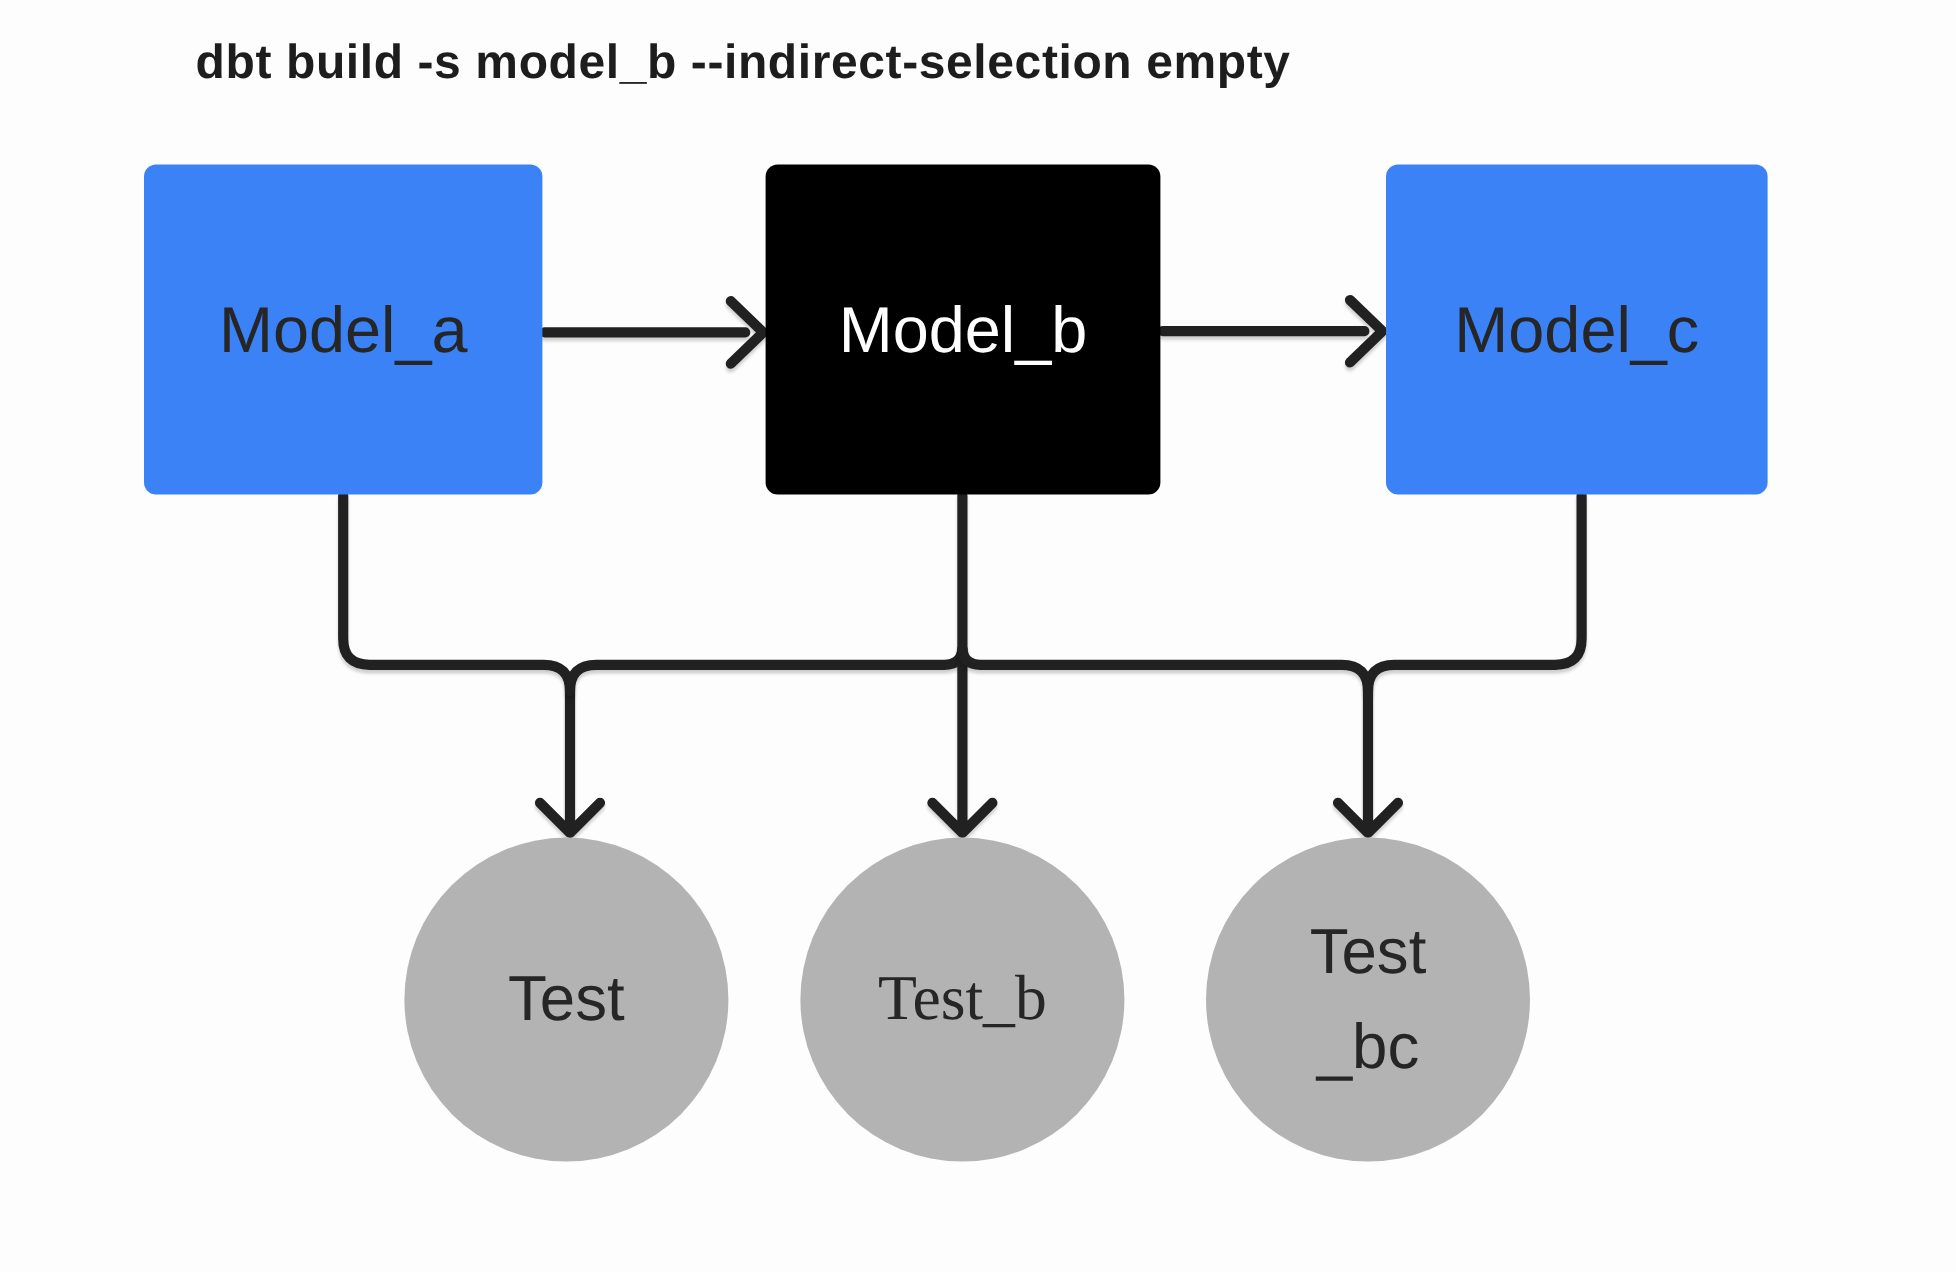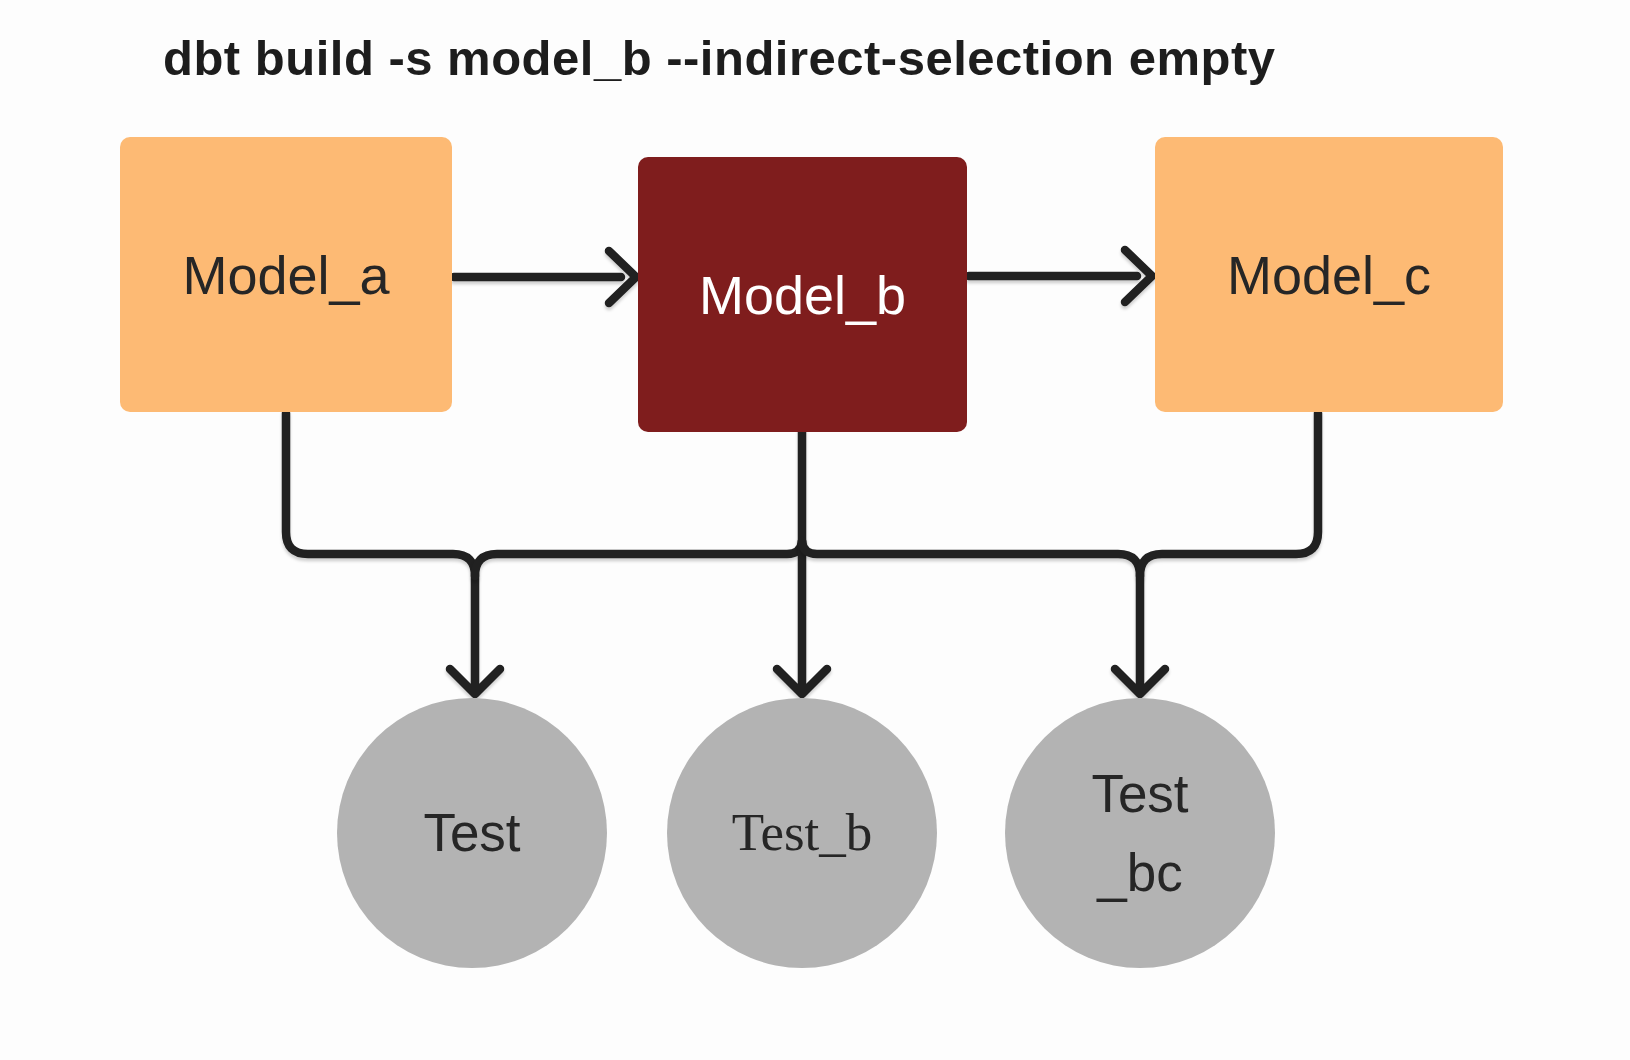--- a/index.html
+++ b/index.html
@@ -6,42 +6,42 @@
   body {
     width: 1630px; height: 1060px;
     background: #fdfdfd;
     font-family: "Liberation Sans", sans-serif;
     overflow: hidden;
   }
   .canvas { position: relative; width: 1630px; height: 1060px; }
 
   .title {
     position: absolute; left: 163px; top: 30px;
-    font-size: 49px; font-weight: 600; color: #1d1d1d;
+    font-size: 40px; font-weight: 600; color: #1d1d1d;
     letter-spacing: 0.5px; white-space: nowrap;
   }
 
   .edges-svg { position: absolute; left: 0; top: 0; }
   .edge {
     fill: none; stroke: #212121; stroke-width: 8.5;
     stroke-linecap: round; stroke-linejoin: round;
     filter: drop-shadow(0 3px 1.5px rgba(0,0,0,0.18));
   }
 
   .node {
     position: absolute; display: flex;
     align-items: center; justify-content: center;
     text-align: center;
   }
   .model-box {
     width: 330px; height: 275px; top: 137px;
-    background: #fdba74; border-radius: 10px;
+    background: #3b82f6; border-radius: 10px;
     font-size: 54px; color: #262626;
   }
-  .model-box.selected { background: #7f1d1d; color: #ffffff; margin-top: 20px; }
+  .model-box.selected { background: #000000; color: #ffffff; }
 
   .test-circle {
     width: 270px; height: 270px; top: 698px;
     background: #b3b3b3; border-radius: 50%;
     font-size: 53px; color: #262626;
     flex-direction: column; line-height: 1.5;
   }
   .label-line { display: block; }
   .label-line:empty { display: none; }
 </style>
@@ -70,21 +70,21 @@
   </svg>
 
   <div class="node model-box" style="left:120px; width:332px;">
     <span class="label-line">Model_a</span>
   </div>
 
   <div class="node model-box selected" style="left:638px; width:329px;">
     <span class="label-line">Model_b</span>
   </div>
 
-  <div class="node model-box" style="left:1155px; width:348px;">
+  <div class="node model-box" style="left:1155px; width:318px;">
     <span class="label-line">Model_c</span>
   </div>
 
   <div class="node test-circle" style="left:337px;">
     <span class="label-line">Test</span>
   </div>
 
   <div class="node test-circle" style="left:667px;font-family:Liberation Serif, serif;">
     <span class="label-line">Test_b</span>
   </div>

